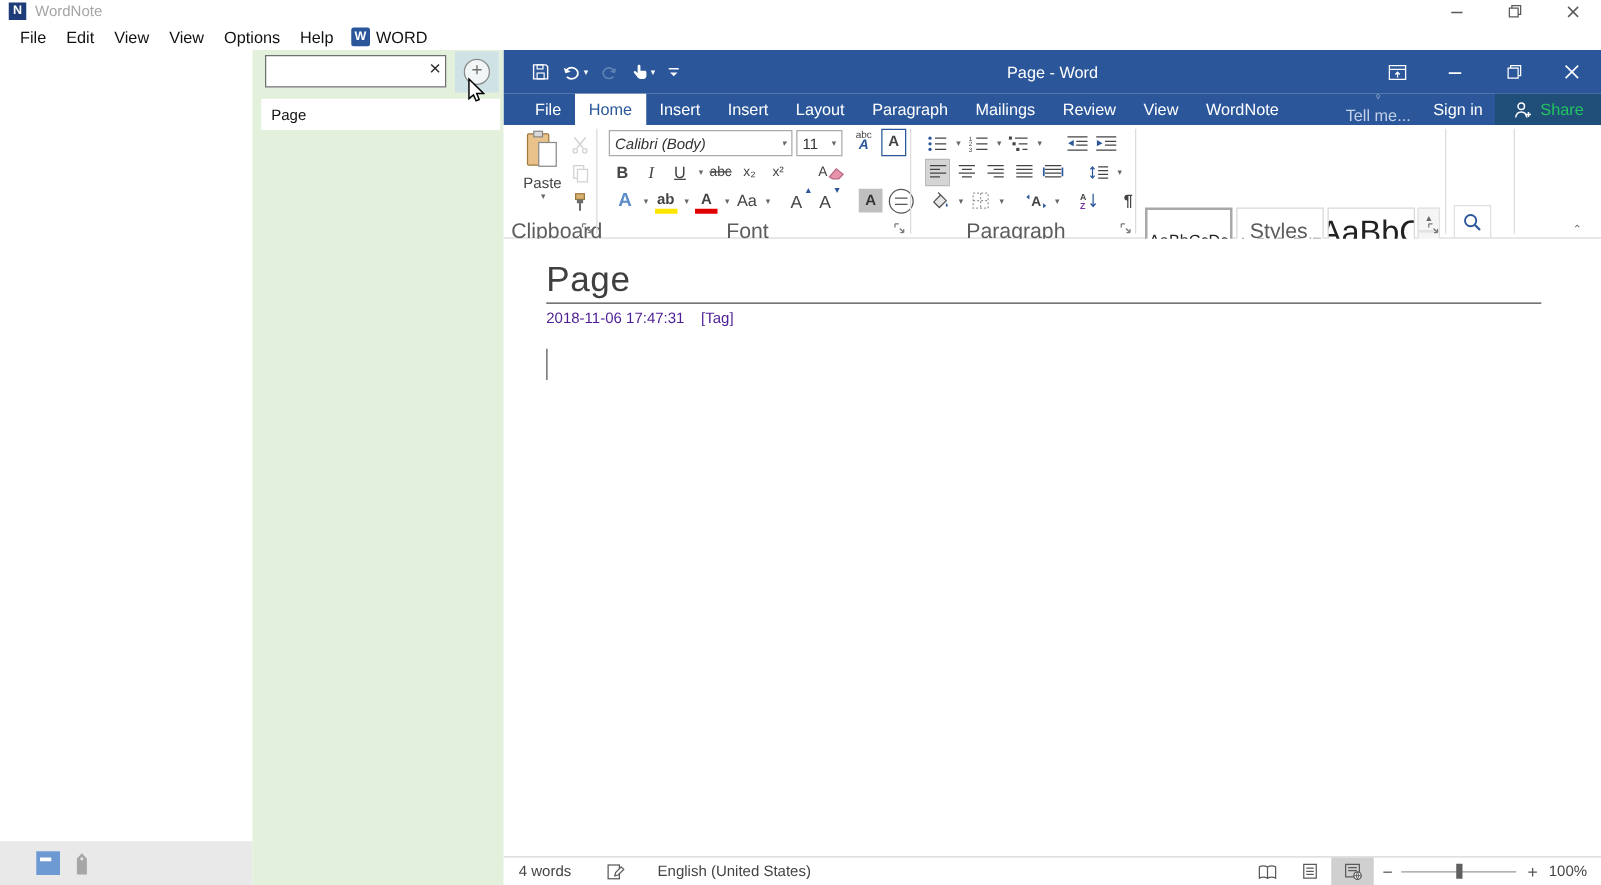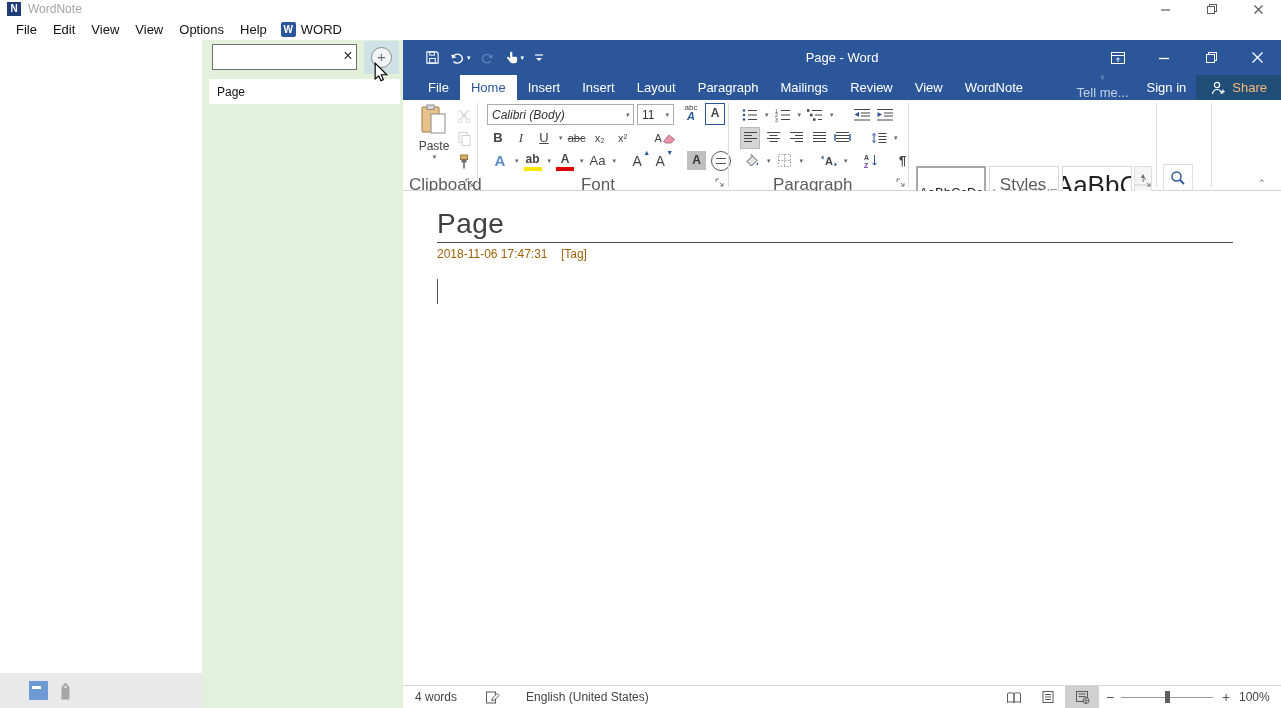--- a/index.html
+++ b/index.html
@@ -62,21 +62,21 @@
   #wd-title { position:absolute; left:50%; top:0; transform:translateX(-50%); height:35px; line-height:35px;
     color:#fff; font-size:13px; white-space:nowrap; }
   .wd-ctrl { position:absolute; top:5px; width:30px; height:25px; display:flex; align-items:center; justify-content:center; color:#fff; }
 
   #wd-tabs { position:absolute; left:0; top:35px; width:878px; height:25px; background:#2b579a;
     display:flex; align-items:stretch; padding-left:14px; font-size:13px; }
   .wd-tab { color:#fff; padding:0 11px; display:flex; align-items:center; }
   .wd-tab.active { background:#fff; color:#2b579a; }
   #tab-tellme { margin-left:auto; color:#c3d1e8; display:flex; align-items:center; gap:5px; padding:0 8px;flex-direction:column; }
   #tab-signin { color:#fff; padding:0 10px; display:flex; align-items:center; }
-  #tab-share { background:#1f4e79; color:#fdba74; padding:0 14px; display:flex; align-items:center; gap:6px; }
+  #tab-share { background:#1f4e79; color:#22c55e; padding:0 14px; display:flex; align-items:center; gap:6px; }
 
   
   #ribbon { position:absolute; left:0; top:60px; width:878px; height:91px; background:#fff; border-bottom:1px solid #d4d4d4; }
   .rsep { position:absolute; top:3px; height:84px; width:1px; background:#dcdcdc; }
   .grp-label { position:absolute; top:75px; font-size:17px; color:#5c5c5c; text-align:center; }
   .launcher { position:absolute; top:78px; }
   .rrow { position:absolute; display:flex; align-items:center; gap:5px; height:21px; }
   .rbtn { display:flex; align-items:center; justify-content:center; min-width:18px; height:20px; color:#444; }
   .dd { font-size:7px; color:#666; margin-left:1px; }
   .disabled { opacity:.45; }
@@ -135,21 +135,21 @@
     display:flex; align-items:center; justify-content:center; }
   #editing-label { position:absolute; left:748px; top:98px; width:55px; text-align:center; font-size:12px; color:#444; }
   #editing-dd { position:absolute; left:771px; top:114px; font-size:7px; color:#666; }
   #ribbon-collapse { position:absolute; left:855px; top:78px; font-size:9px; color:#666; }
 
   
   #doc { position:absolute; left:0; top:151px; width:878px; height:494px; background:#fff; }
   #doc-title { position:absolute; left:34px; top:17px; font-size:28px; font-weight:300; color:#3f3f3f;
     letter-spacing:.5px; }
   #doc-rule { position:absolute; left:34px; top:51px; width:796px; height:1px; background:#4a4a4a; }
-  #doc-date-line { position:absolute; left:34px; top:56px; font-size:12px; color:#a16207;text-align:right; }
+  #doc-date-line { position:absolute; left:34px; top:56px; font-size:12px; color:#4c1d95;text-align:right; }
   #doc-date-line .tag { margin-left:10px; }
   #doc-caret { position:absolute; left:34px; top:88px; width:1px; height:25px; background:#555; }
 
   
   #statusbar { position:absolute; left:0; top:645px; width:878px; height:23px; background:#fff;
     border-top:1px solid #d6d6d6; display:flex; align-items:center; font-size:12px; color:#444; }
   #sb-words { margin-left:12px; }
   #sb-proof { margin-left:28px; }
   #sb-lang { margin-left:26px; }
   #sb-right { margin-left:auto; display:flex; align-items:center; gap:0; }

